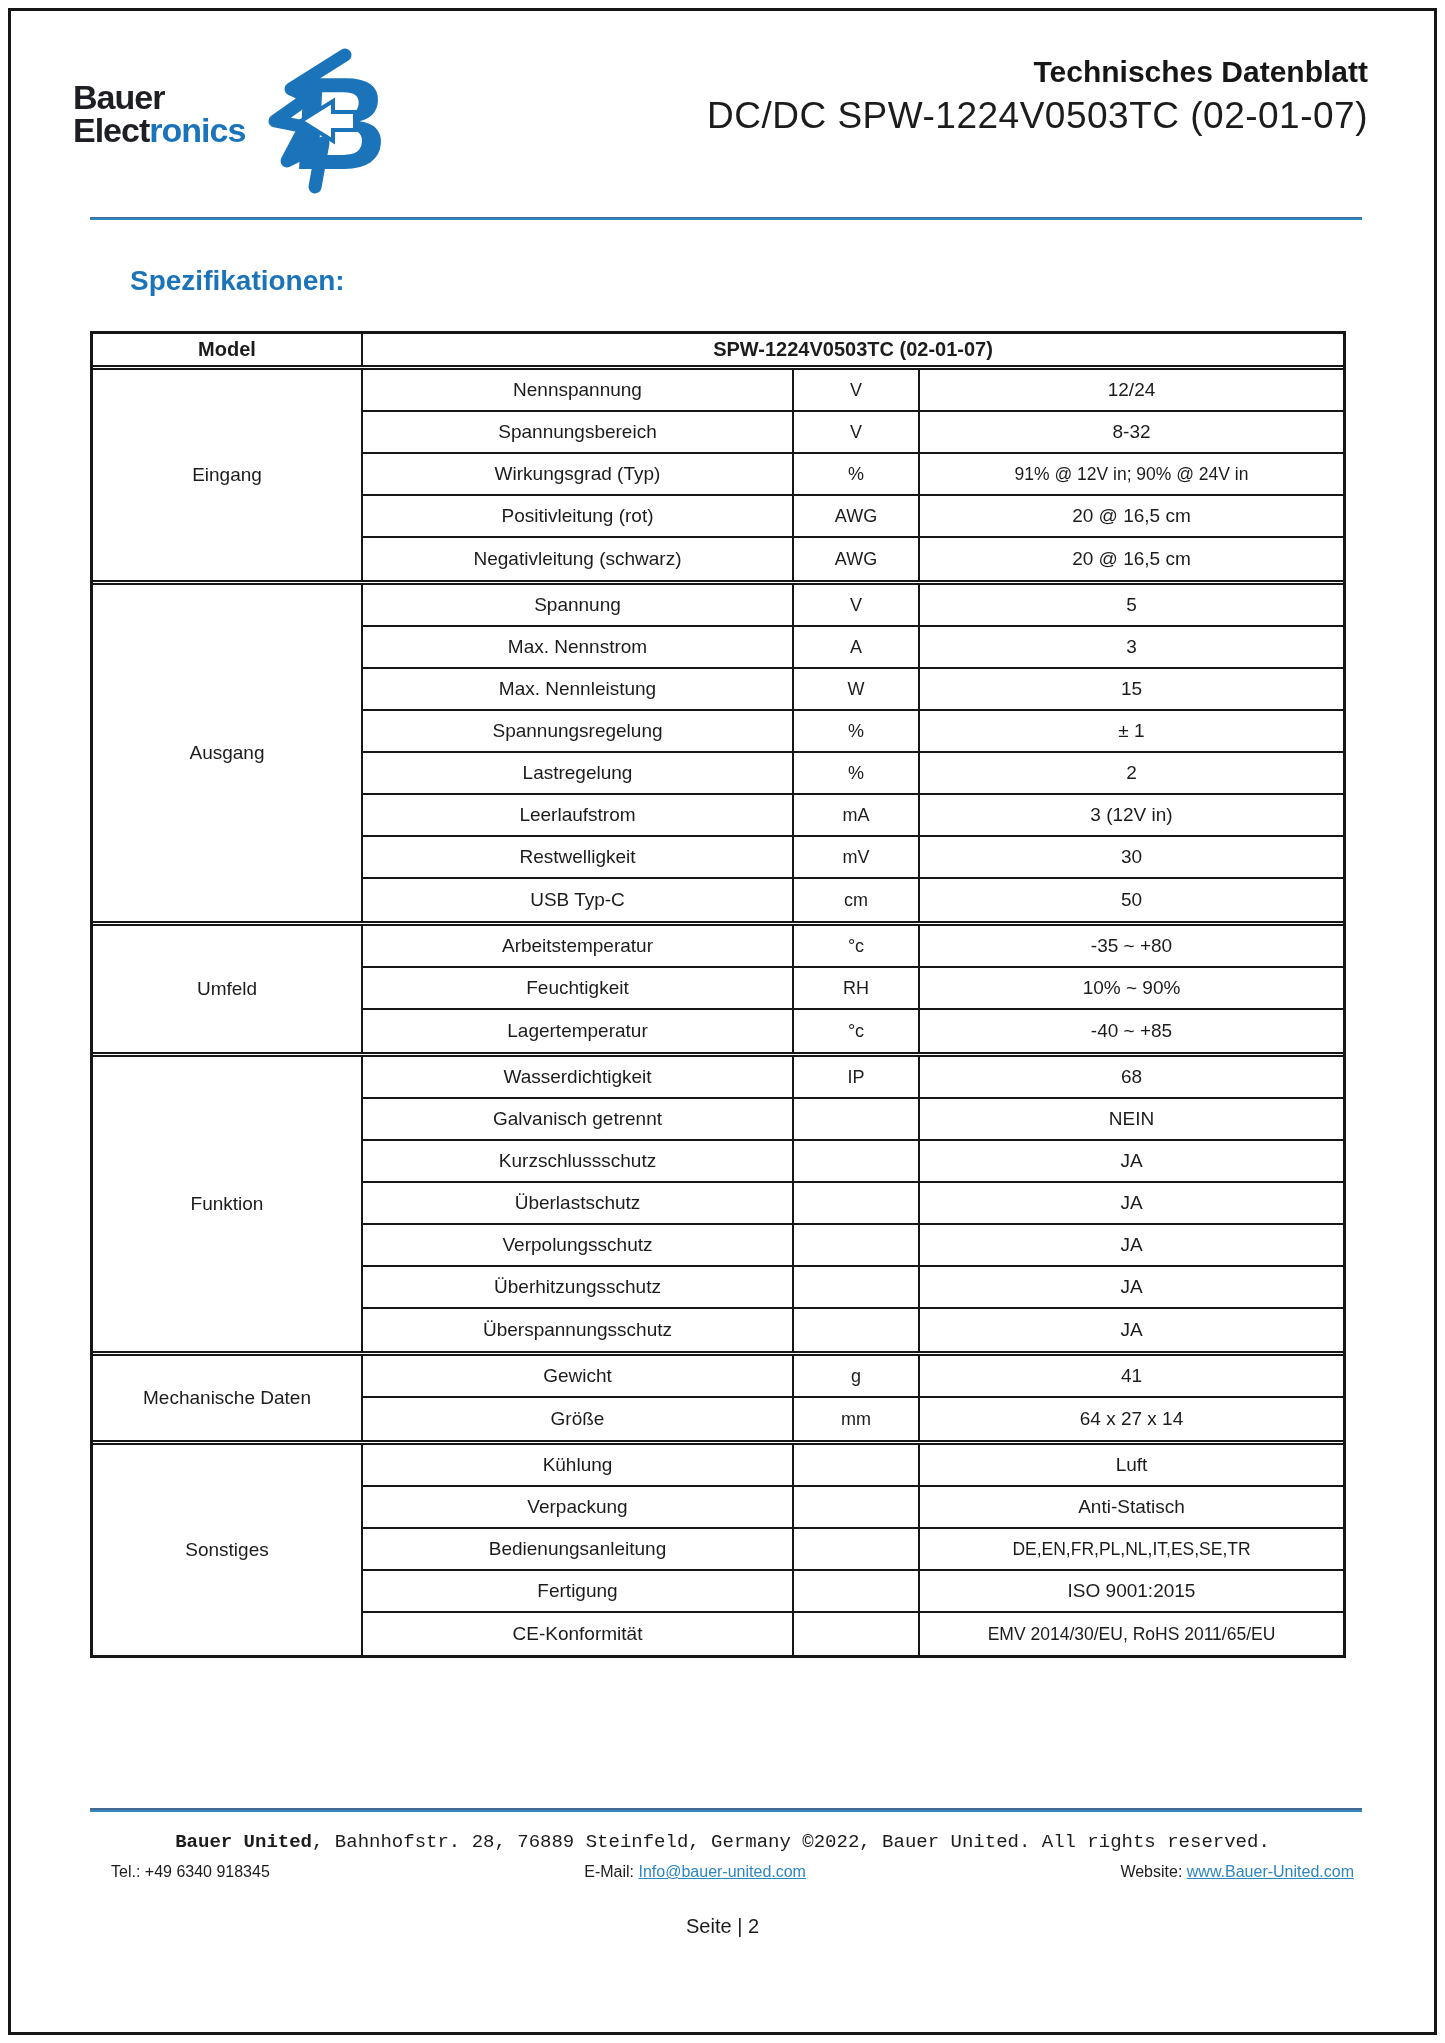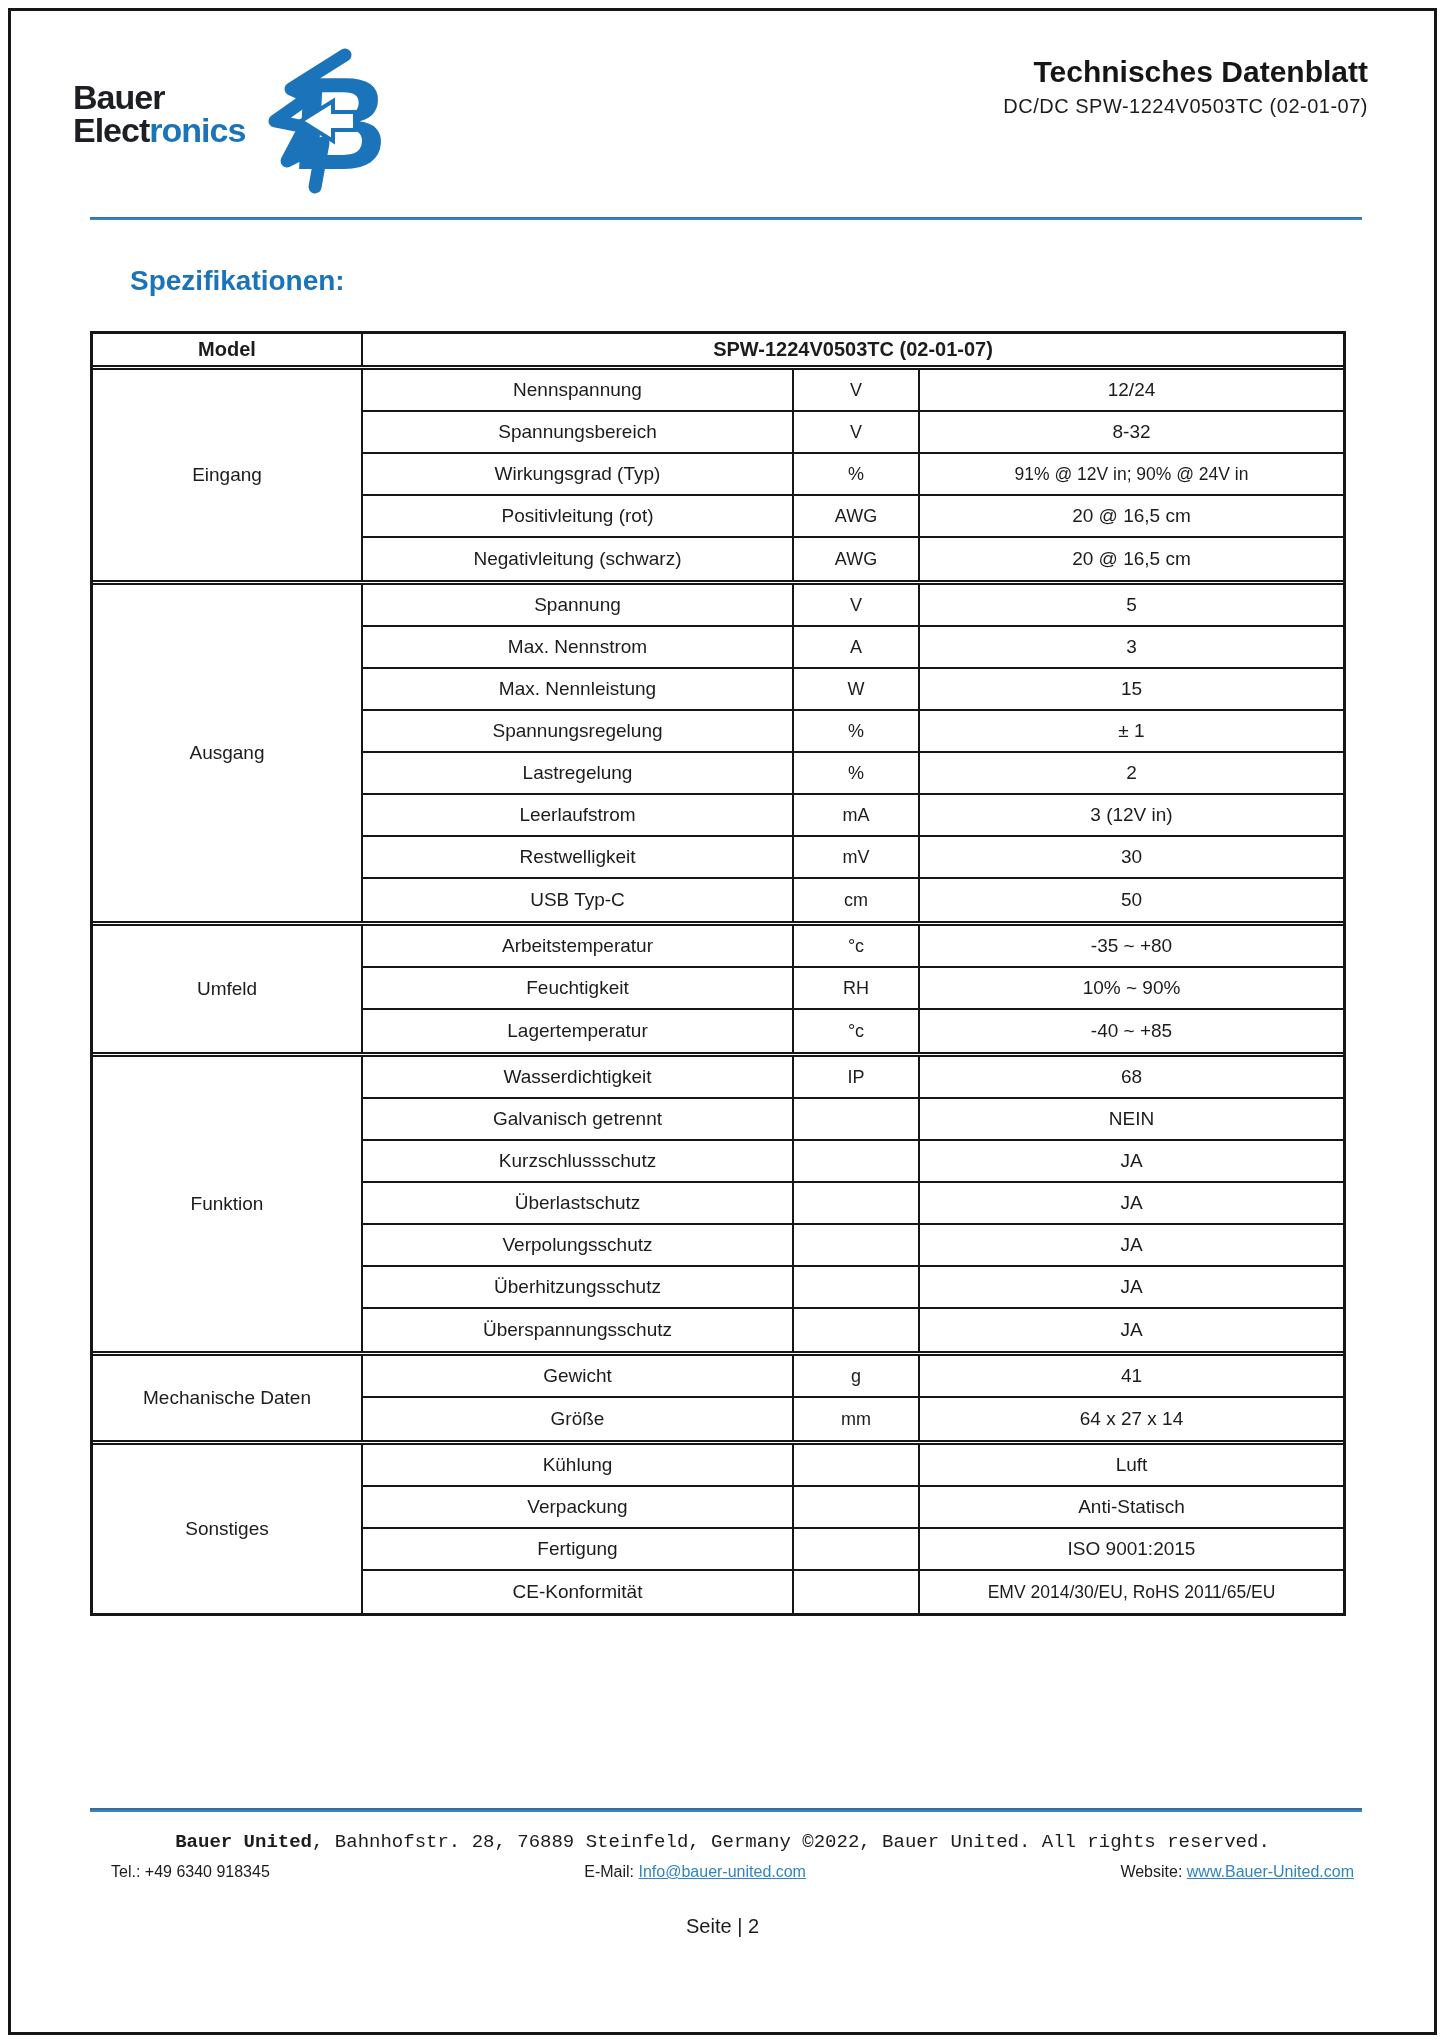--- a/index.html
+++ b/index.html
@@ -7,21 +7,21 @@
   *{box-sizing:border-box;}
   .page{position:absolute; inset:8px; border:3px solid #161616; background:#fff;}
 
   
   .logo-word{position:absolute; left:62px; top:70px; font-weight:bold;
     font-size:34px; line-height:33px; letter-spacing:-1px; color:#1d1f24;}
   .logo-word .blue{color:#1b74ba;}
   .logo-icon{position:absolute; left:246px; top:28px; width:142px; height:160px;}
   .titles{position:absolute; top:44px; right:66px; text-align:right;}
   .doc-title{font-size:30px; font-weight:bold; color:#161616;}
-  .doc-subtitle{font-size:20px; font-weight:400; margin-top:6px; color:#1c1c1c; letter-spacing:.5px;}
+  .doc-subtitle{font-size:37px; font-weight:400; margin-top:6px; color:#1c1c1c; letter-spacing:.5px;}
   .top-rule{position:absolute; top:206px; left:79px; right:72px; height:3px;
     background:linear-gradient(to bottom,#44698f 35%,#3187c0 35%);}
 
   .spec-heading{position:absolute; left:119px; top:254px; margin:0;
     font-size:28px; font-weight:bold; color:#1b74ba;}
 
   
   .spec-table{position:absolute; left:79px; top:320px; width:1256px;
     border:3px solid #161616; font-size:19px;}
   .model-row{display:flex; height:36px; border-bottom:5px double #161616;
@@ -240,20 +240,25 @@
               <div class="cell label">Kühlung</div>
               <div class="cell unit"></div>
               <div class="cell value">Luft</div>
             </div>
             <div class="trow">
               <div class="cell label">Verpackung</div>
               <div class="cell unit"></div>
               <div class="cell value">Anti-Statisch</div>
             </div>
             <div class="trow">
+              <div class="cell label">Bedienungsanleitung</div>
+              <div class="cell unit"></div>
+              <div class="cell value long">DE,EN,FR,PL,NL,IT,ES,SE,TR</div>
+            </div>
+            <div class="trow">
               <div class="cell label">Fertigung</div>
               <div class="cell unit"></div>
               <div class="cell value">ISO 9001:2015</div>
             </div>
             <div class="trow">
               <div class="cell label">CE-Konformität</div>
               <div class="cell unit"></div>
               <div class="cell value long">EMV 2014/30/EU, RoHS 2011/65/EU</div>
             </div>
           </div>

